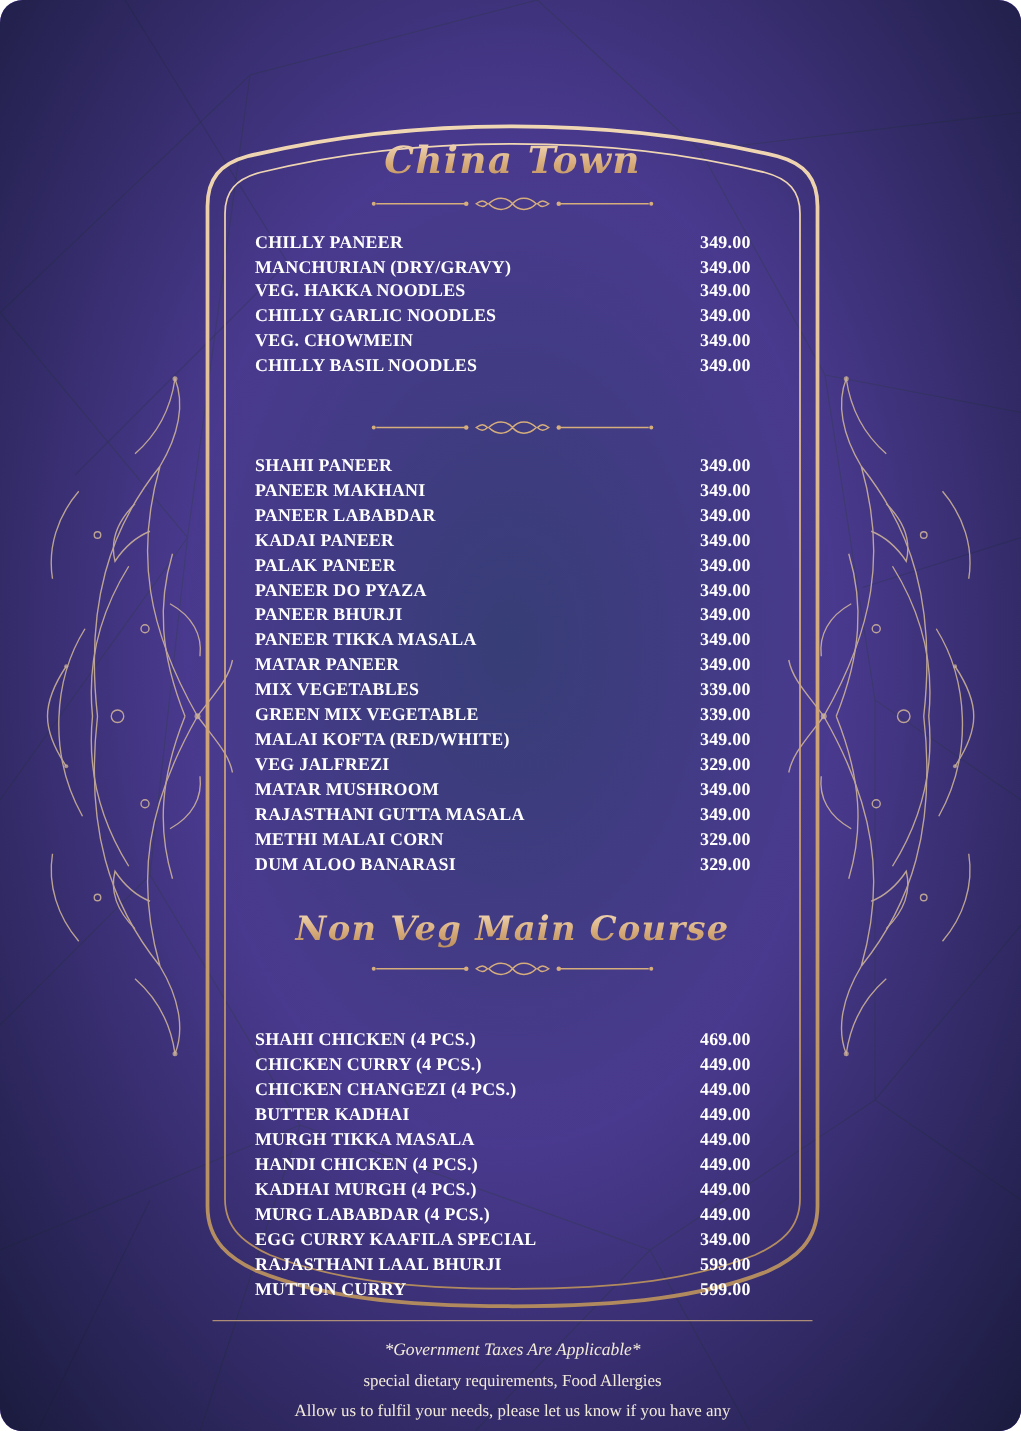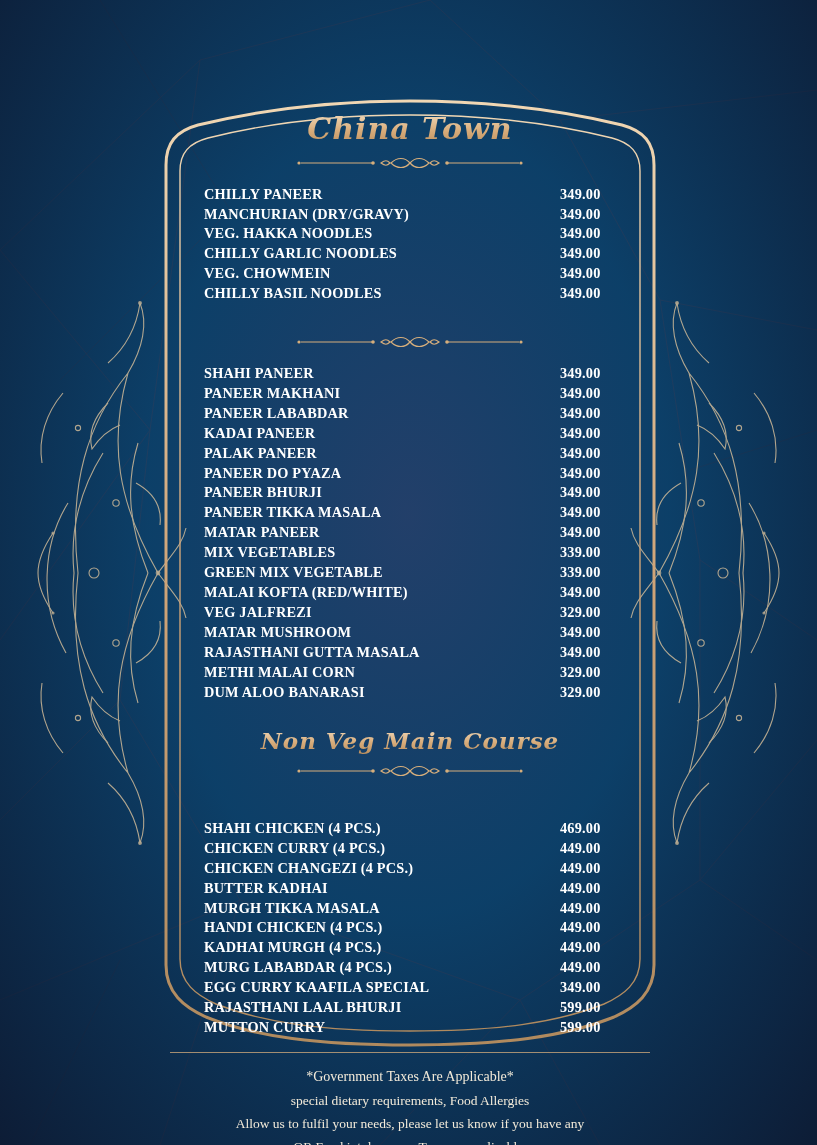--- a/index.html
+++ b/index.html
@@ -10,22 +10,23 @@
   body {
     width: 817px;
     height: 1145px;
     font-family: "Liberation Serif", serif;
     overflow: hidden;
   }
   #page {
     position: relative;
     width: 817px;
     height: 1145px;
-    background: #0369a1;
+    background: #8b5cf6;
     overflow: hidden;
+    border-radius: 18px;
   }
   
   .facets {
     position: absolute;
     inset: 0;
     pointer-events: none;
   }
   .facets svg { display: block; width: 100%; height: 100%; }
 
   
@@ -77,21 +78,21 @@
     font-size: 30px;
     letter-spacing: 1px;
     color: #e9c9a0;
     background: linear-gradient(180deg, #f3dcbd 0%, #d7ab79 55%, #b98d5c 100%);
     -webkit-background-clip: text;
     background-clip: text;
     -webkit-text-fill-color: transparent;
     margin: 0;
     line-height: 1.15;
   }
-  .section-title.big { font-size: 23px; }
+  .section-title.big { font-size: 27px; }
 
   .divider {
     display: block;
     margin: 6px auto 10px auto;
     width: 230px;
     height: 20px;
   }
   .divider svg { display: block; width: 100%; height: 100%; }
 
   .items {
@@ -126,21 +127,21 @@
   .footer {
     margin-top: 14px;
     padding-top: 12px;
     border-top: 1px solid rgba(214,174,124,0.75);
     text-align: center;
     font-family: "Liberation Serif", serif;
     font-size: 13.5px;
     color: #f2ead9;
     line-height: 1.72;
   }
-  .footer .lead { font-size: 14px; }
+  .footer .lead { font-size: 14px; font-style: italic; }
 </style>
 </head>
 <body>
 
 <div id="page">
 
   <div class="facets">
     <svg viewBox="0 0 817 1145" preserveAspectRatio="none">
       <g stroke="#5b6480" stroke-width="1" fill="none" opacity="0.45">
         <path d="M0 250 L200 60 L430 0"></path>

